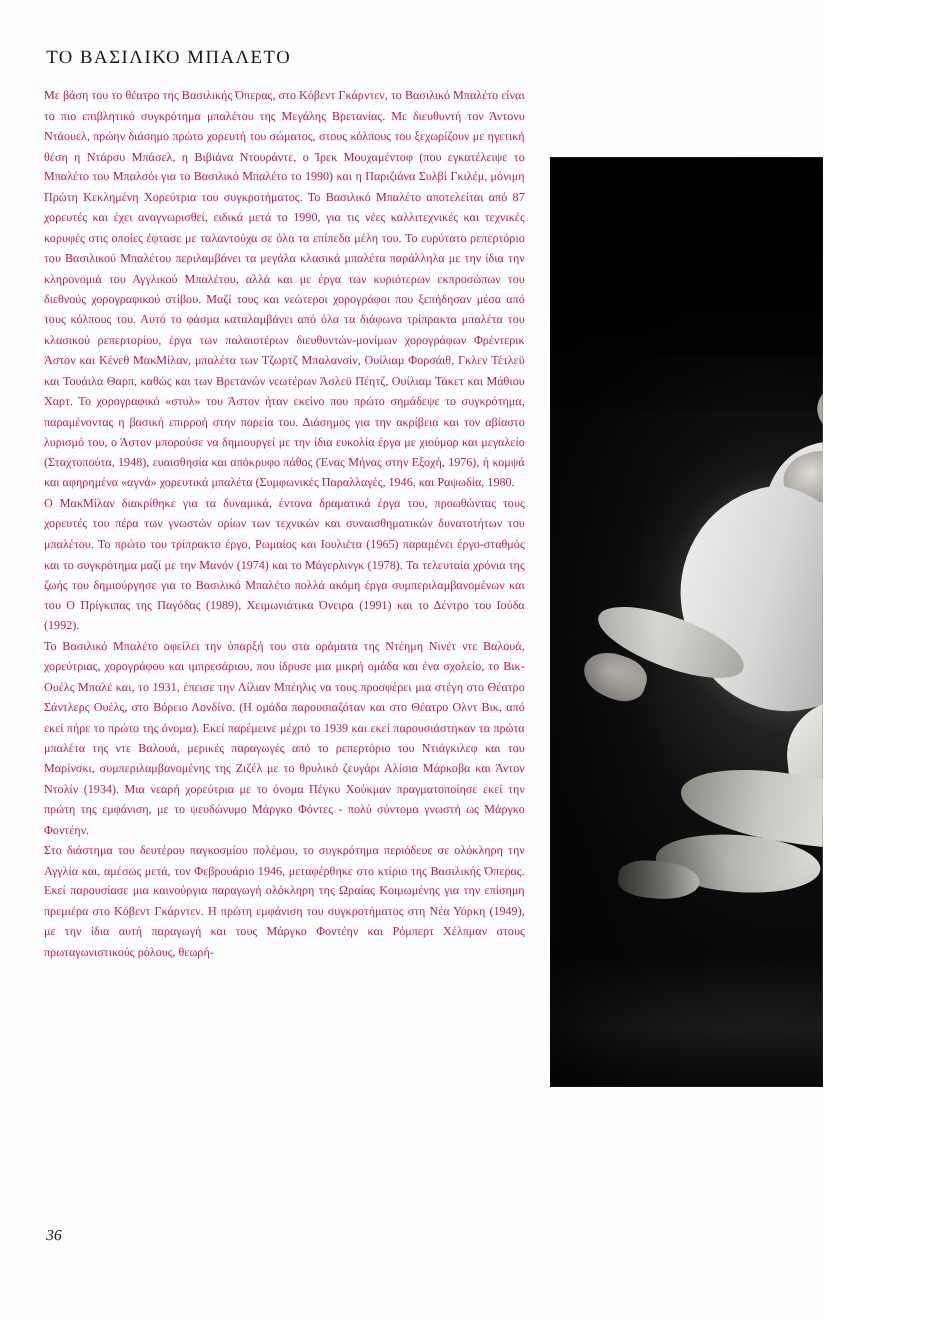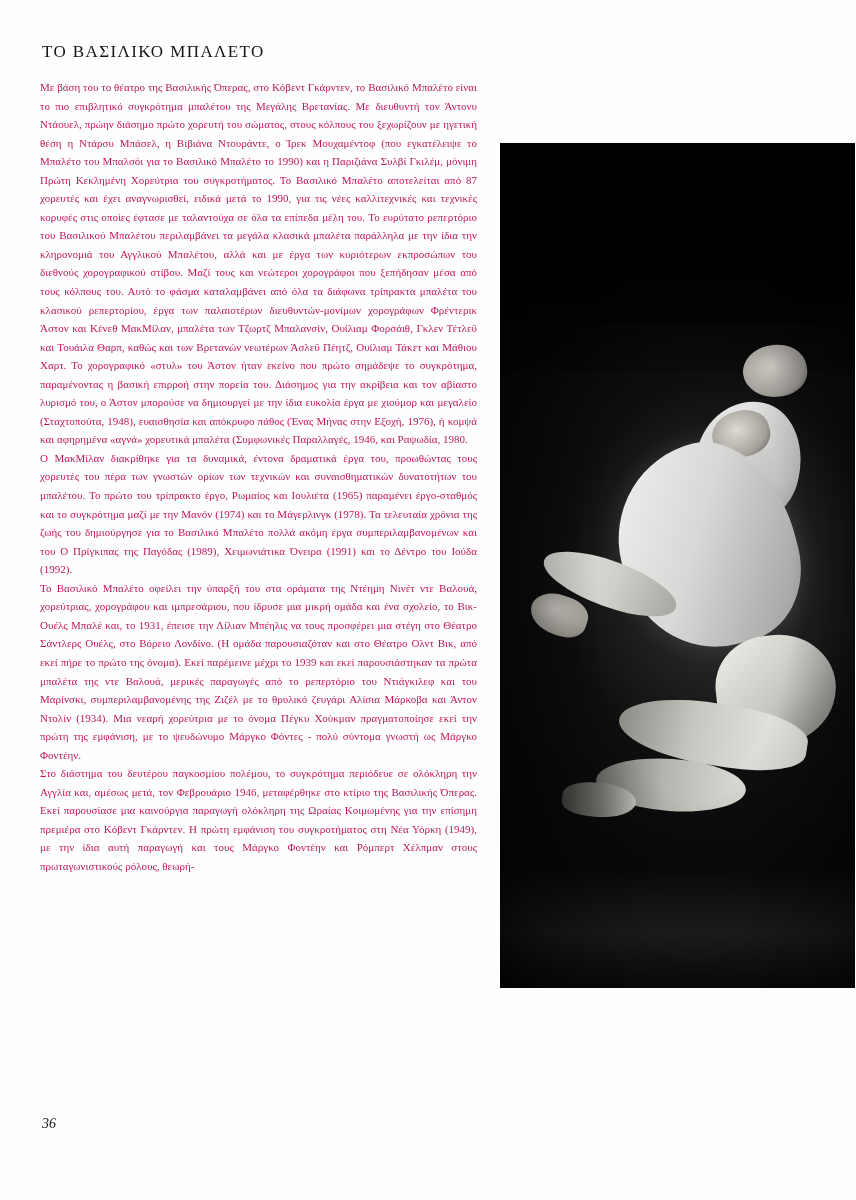--- a/index.html
+++ b/index.html
@@ -2,21 +2,21 @@
 <html><head>
 <meta charset="utf-8">
 <style>
   html, body {
     margin: 0;
     padding: 0;
     background: #ffffff;
   }
   .page {
     position: relative;
-    width: 856px;
+    width: 748px;
     height: 1200px;
     background: #fefefe;
     overflow: hidden;
     font-family: "Liberation Serif", serif;
   }
   .page-title {
     position: absolute;
     left: 42px;
     top: 42px;
     width: 600px;

